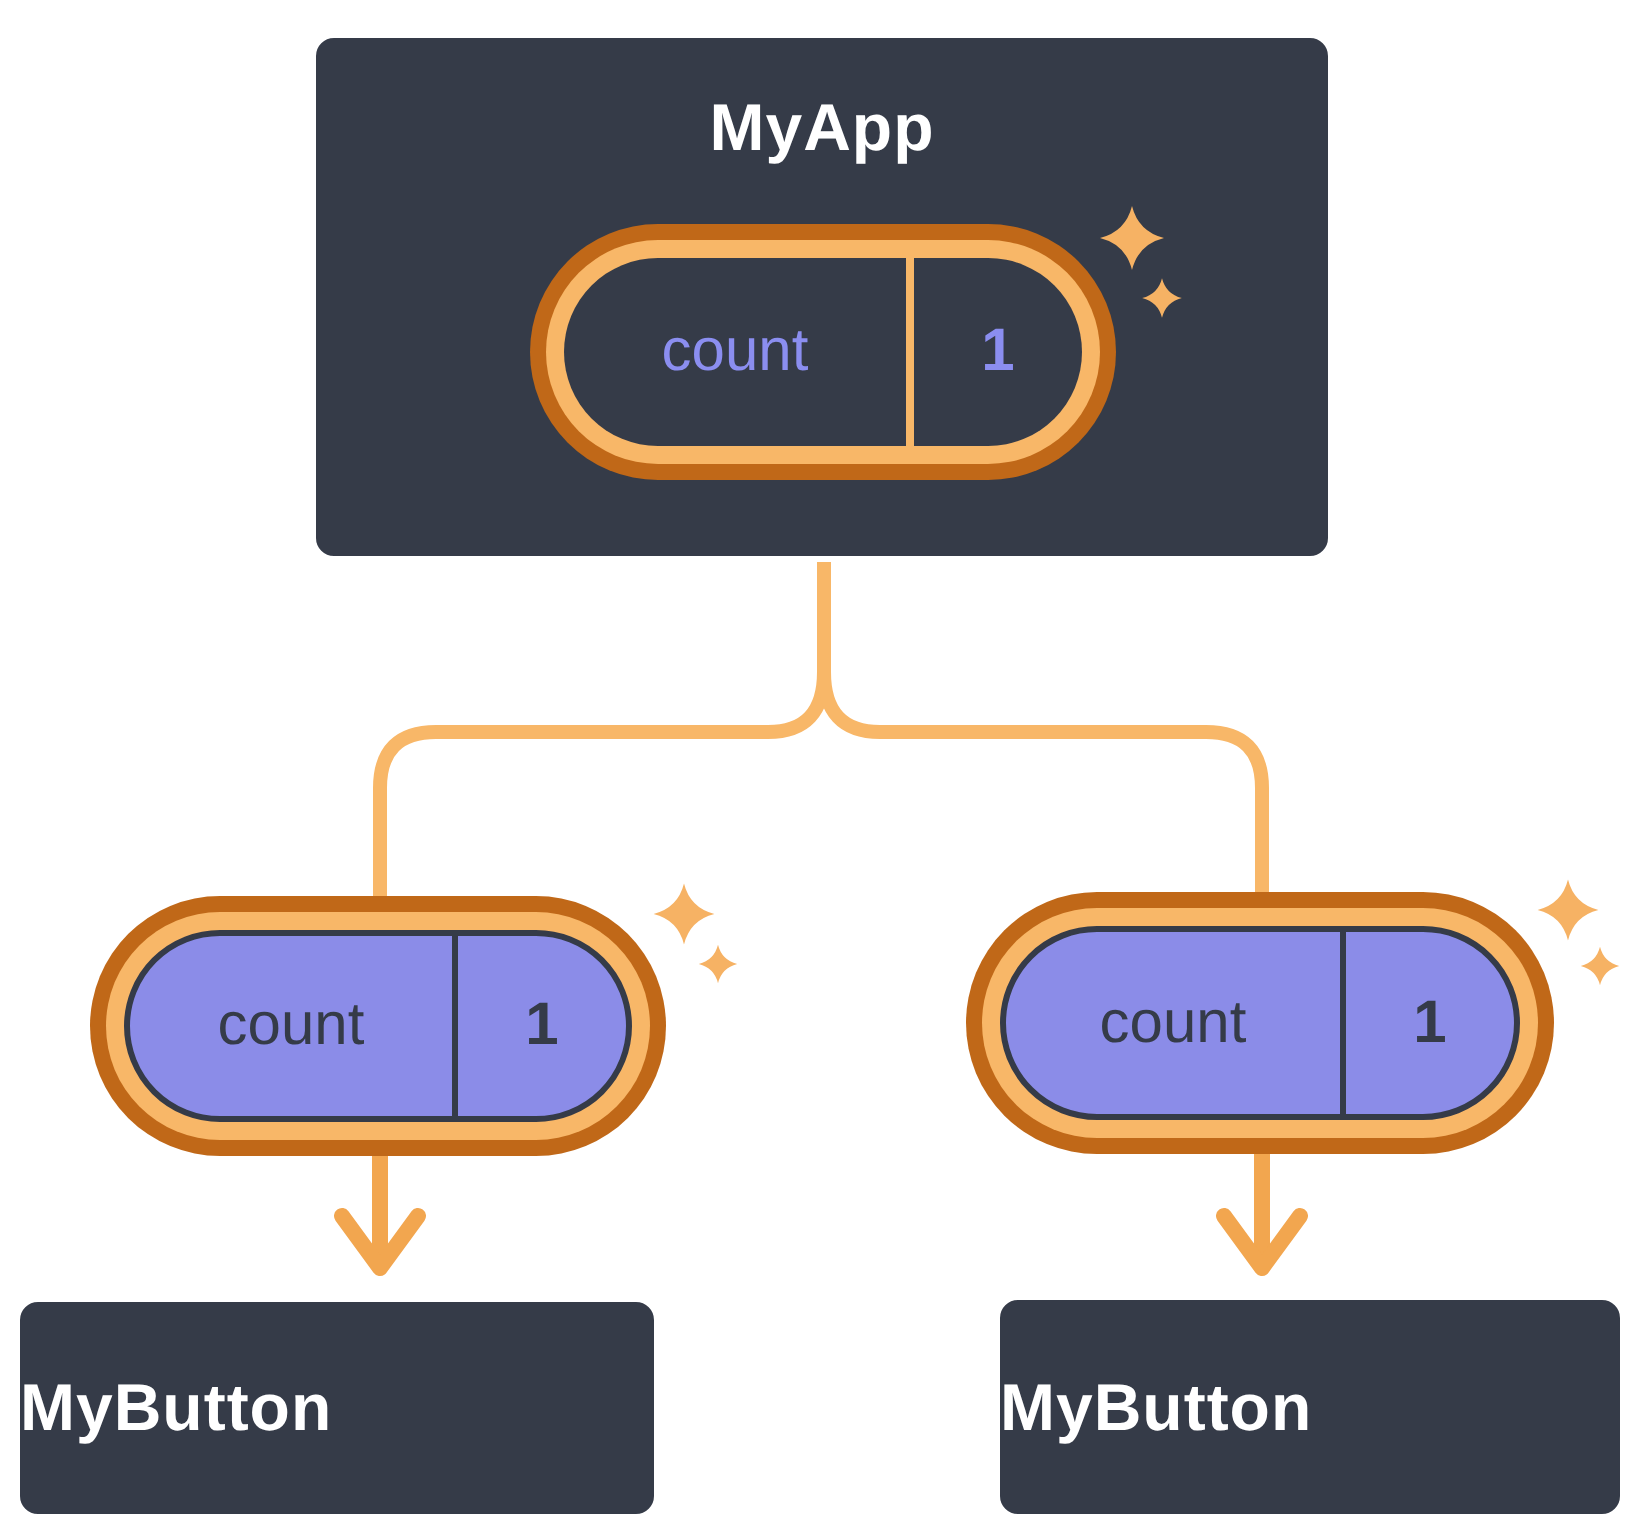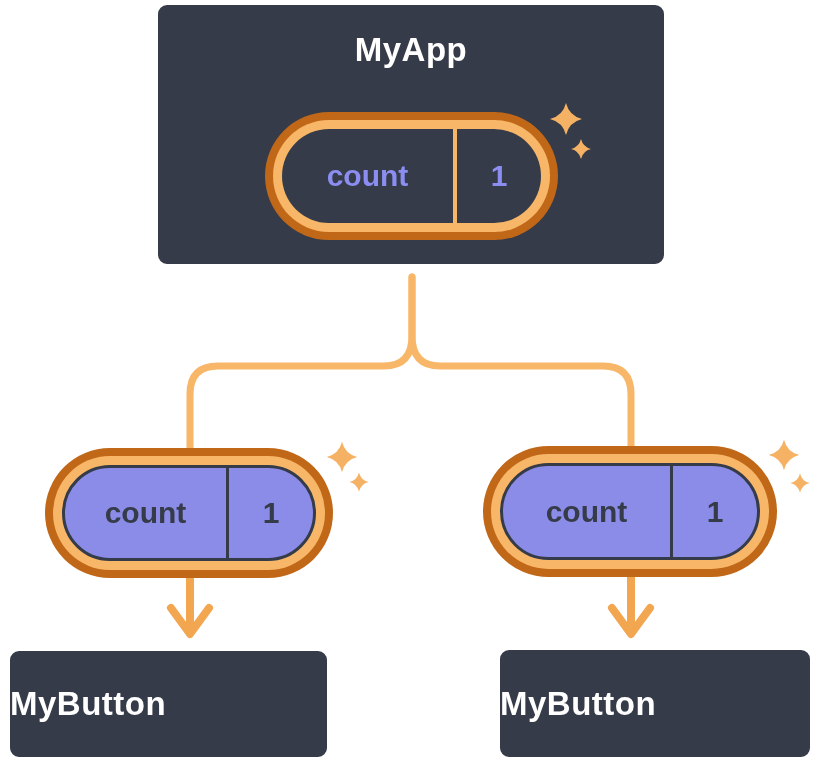--- a/index.html
+++ b/index.html
@@ -15,21 +15,21 @@
 
   .pill{position:absolute;}
   .ring-outer{width:100%;height:100%;background:var(--ring-outer);border-radius:999px;
               padding:8px;box-sizing:border-box;}
   .ring-inner{width:100%;height:100%;background:var(--ring-inner);border-radius:999px;
               padding:9px;box-sizing:border-box;}
   .pill-body{width:100%;height:100%;border-radius:999px;display:flex;align-items:stretch;
              overflow:hidden;box-sizing:border-box;}
   .dark-body{background:var(--card-bg);}
   .purple-body{background:var(--pill-fill);border:3px solid var(--pill-dark);}
-  .pill-name{flex:1;display:flex;align-items:center;justify-content:center;font-size:30px;font-weight:700;}
+  .pill-name{flex:1;display:flex;align-items:center;justify-content:center;font-size:30px;font-weight:400;}
   .pill-value{width:84px;display:flex;align-items:center;justify-content:center;font-size:30px;font-weight:700;}
   .pill-divider{width:4px;}
   .light-div{background:var(--ring-inner);}
   .dark-div{width:3px;background:var(--pill-dark);}
   .t-purple{color:var(--pill-purple-text);}
   .t-dark{color:var(--pill-dark);}
 
   .branch{fill:none;stroke:var(--connector);stroke-width:7;stroke-linecap:round;stroke-linejoin:round;}
   .arrowline{fill:none;stroke:var(--arrow);stroke-width:8;stroke-linecap:round;stroke-linejoin:round;}
   .sparkle{fill:var(--sparkle);}
@@ -41,21 +41,21 @@
 
   <svg class="layer" viewBox="0 0 820 770">
     <path class="branch" d="M412 277 L412 336 Q412 366 384 366 L218 366 Q190 366 190 394 L190 462"></path>
     <path class="branch" d="M412 277 L412 336 Q412 366 440 366 L603 366 Q631 366 631 394 L631 462"></path>
     <path class="arrowline" d="M190 552 L190 628"></path>
     <path class="arrowline" d="M171 608 L190 634 L209 608"></path>
     <path class="arrowline" d="M631 552 L631 628"></path>
     <path class="arrowline" d="M612 608 L631 634 L650 608"></path>
   </svg>
 
-  <div class="card" id="myapp-box" style="left:155px;top:2px;width:512px;height:265px;">
+  <div class="card" id="myapp-box" style="left:155px;top:16px;width:512px;height:265px;">
     <div class="card-title">MyApp</div>
   </div>
 
   <div class="pill" style="left:265px;top:112px;width:293px;height:128px;">
     <div class="ring-outer">
       <div class="ring-inner">
         <div class="pill-body dark-body">
           <div class="pill-name t-purple">count</div>
           <div class="pill-divider light-div"></div>
           <div class="pill-value t-purple">1</div>

